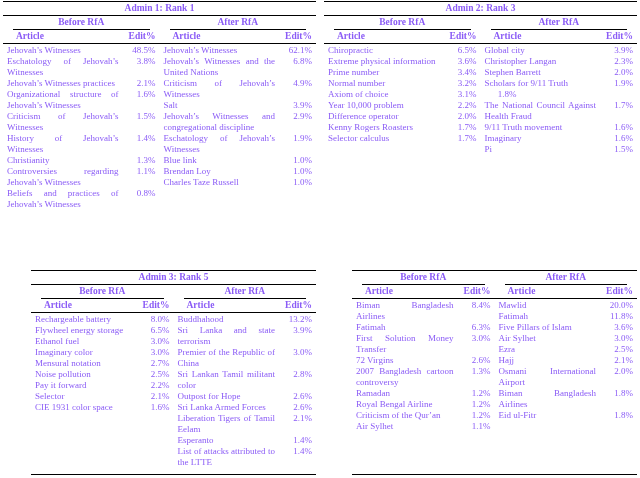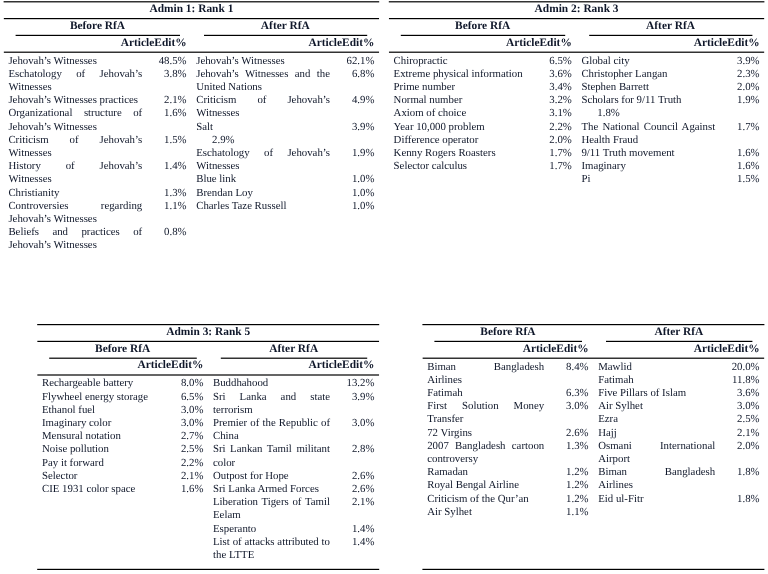--- a/index.html
+++ b/index.html
@@ -10,21 +10,21 @@
   #table-root {
     width: 640px;
     height: 478px;
     box-sizing: border-box;
     padding: 1px 3px 0 3px;
     display: grid;
     grid-template-columns: 1fr 1fr;
     grid-template-rows: 269px 205px;
     column-gap: 8px;
     font-family: "Liberation Serif", "DejaVu Serif", serif;
-    color: #0f172a;
+    color: #8b5cf6;
     overflow: hidden;
   }
   .panel {
     border-top: 1px solid #000;
     overflow: hidden;
     display: flex;
     flex-direction: column;
   }
   .panel.bottom-row {
     border-bottom: 1px solid #000;
@@ -53,21 +53,21 @@
     border-bottom: 1px solid #000;
   }
   .band-cols {
     display: flex;
     border-bottom: 1px solid #000;
   }
   .colpair {
     width: 50%;
     box-sizing: border-box;
     display: flex;
-    justify-content: flex-end;
+    justify-content: space-between;
     font-weight: bold;
     font-size: 9.5px;
     line-height: 13px;
     padding: 0 4px;
   }
   .colpair .ch-art { padding-left: 9px; }
   .colpair .ch-pct { text-align: right; }
   .band-rows {
     display: flex;
     flex: 1;
@@ -170,20 +170,21 @@
           </div>
           <div class="row">
             <span class="art">Criticism of Jehovah’s Witnesses</span>
             <span class="pct">4.9%</span>
           </div>
           <div class="row">
             <span class="art">Salt</span>
             <span class="pct">3.9%</span>
           </div>
           <div class="row">
+            <span class="art">Jehovah’s Witnesses and congregational discipline</span>
             <span class="pct">2.9%</span>
           </div>
           <div class="row">
             <span class="art">Eschatology of Jehovah’s Witnesses</span>
             <span class="pct">1.9%</span>
           </div>
           <div class="row">
             <span class="art">Blue link</span>
             <span class="pct">1.0%</span>
           </div>

